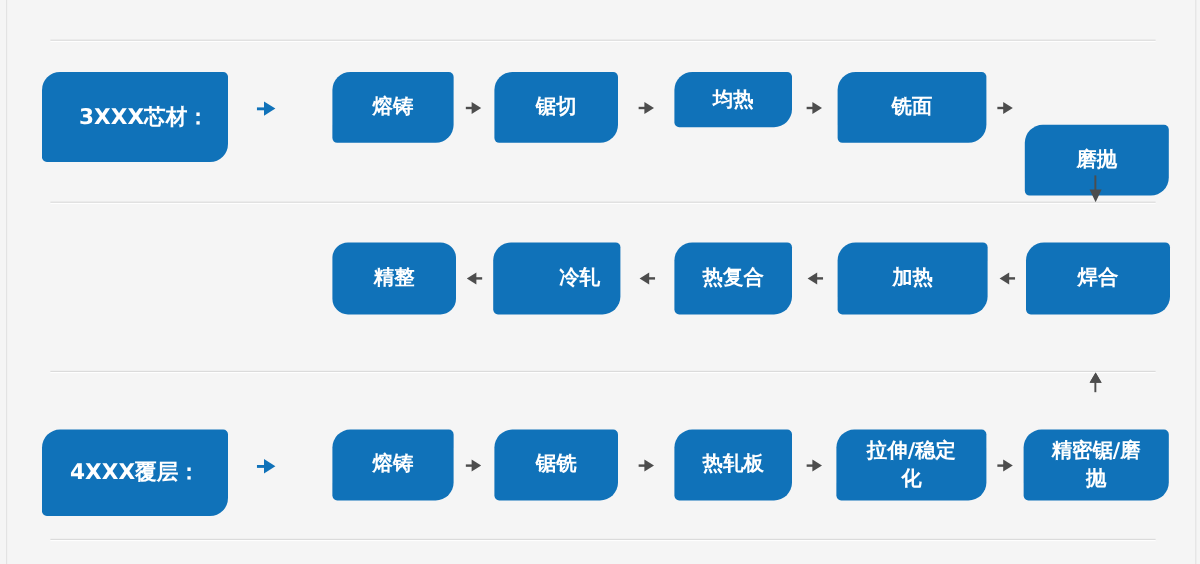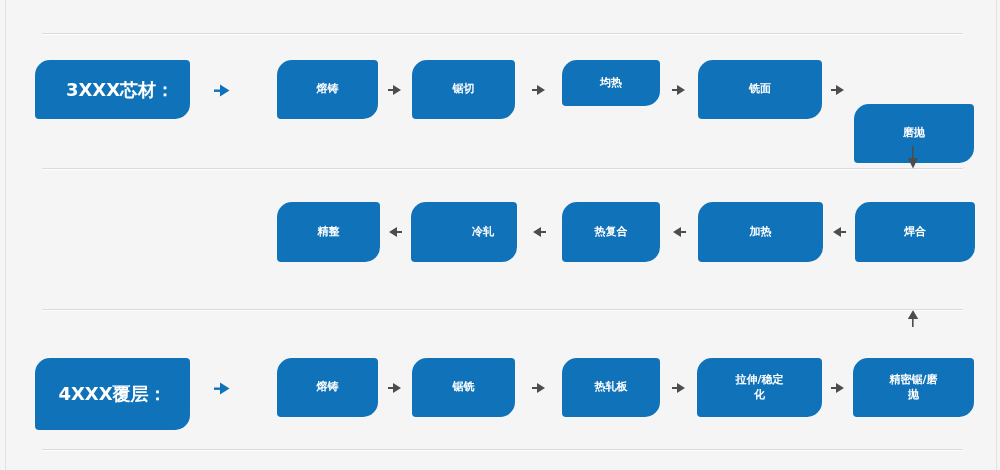--- a/index.html
+++ b/index.html
@@ -33,21 +33,21 @@
   .box {
     position: absolute;
     background: var(--box_blue, #1072b9);
     color: var(--text_white, #ffffff);
     border-radius: 15px 4px 15px 4px;
     display: flex;
     align-items: center;
     justify-content: center;
     text-align: center;
     font-weight: bold;
-    font-size: 11px;
+    font-size: 17px;
     line-height: 1.3;
     white-space: pre-line;
     box-sizing: border-box;
     padding: 2px 6px;
   }
   .box.label-box { font-size: 18px; }
   .arrow {
     position: absolute;
     display: block;
   }
@@ -58,21 +58,21 @@
 
 <div class="stage">
 
   <div class="vline" style="left:5px;"></div>
   <div class="vline" style="left:996px;"></div>
   <div class="hline" style="top:33px;"></div>
   <div class="hline" style="top:168px;"></div>
   <div class="hline" style="top:309px;"></div>
   <div class="hline" style="top:449px;"></div>
 
-  <div class="box label-box" style="left:35px; top:60px; width:155px; height:59px;padding-left:21px;">3XXX芯材：</div>
+  <div class="box label-box" style="left:35px; top:60px; width:155px; height:75px;padding-left:21px;">3XXX芯材：</div>
 
   <span class="arrow" style="left:214px; top:84px;">
     <svg width="16" height="13" viewBox="0 0 16 13">
       <rect x="0" y="5.5" width="7" height="2.4" fill="var(--arrow_blue)"></rect>
       <polygon points="6,0.5 15.5,6.5 6,12.5" fill="var(--arrow_blue)"></polygon>
     </svg>
   </span>
 
   <div class="box" style="left:277px; top:60px; width:101px; height:59px;">熔铸</div>
 
@@ -112,21 +112,21 @@
 
   <div class="box" style="left:854px; top:60px; width:120px; height:59px;margin-top:44px;">磨抛</div>
 
   <span class="arrow" style="left:907px; top:146px;">
     <svg width="12" height="23" viewBox="0 0 12 23">
       <rect x="5" y="0" width="1.6" height="13" fill="var(--arrow_gray)"></rect>
       <polygon points="1,12 11,12 6,22.5" fill="var(--arrow_gray)"></polygon>
     </svg>
   </span>
 
-  <div class="box" style="left:277px; top:202px; width:103px; height:60px;">精整</div>
+  <div class="box" style="left:277px; top:202px; width:103px; height:60px;border-radius:13px;">精整</div>
 
   <span class="arrow" style="left:388px; top:226px;">
     <svg width="14" height="12" viewBox="0 0 14 12">
       <polygon points="9,1 1,6 9,11" fill="var(--arrow_gray)"></polygon>
       <rect x="8" y="5" width="6" height="2" fill="var(--arrow_gray)"></rect>
     </svg>
   </span>
 
   <div class="box" style="left:411px; top:202px; width:106px; height:60px;padding-left:44px;">冷轧</div>
 

